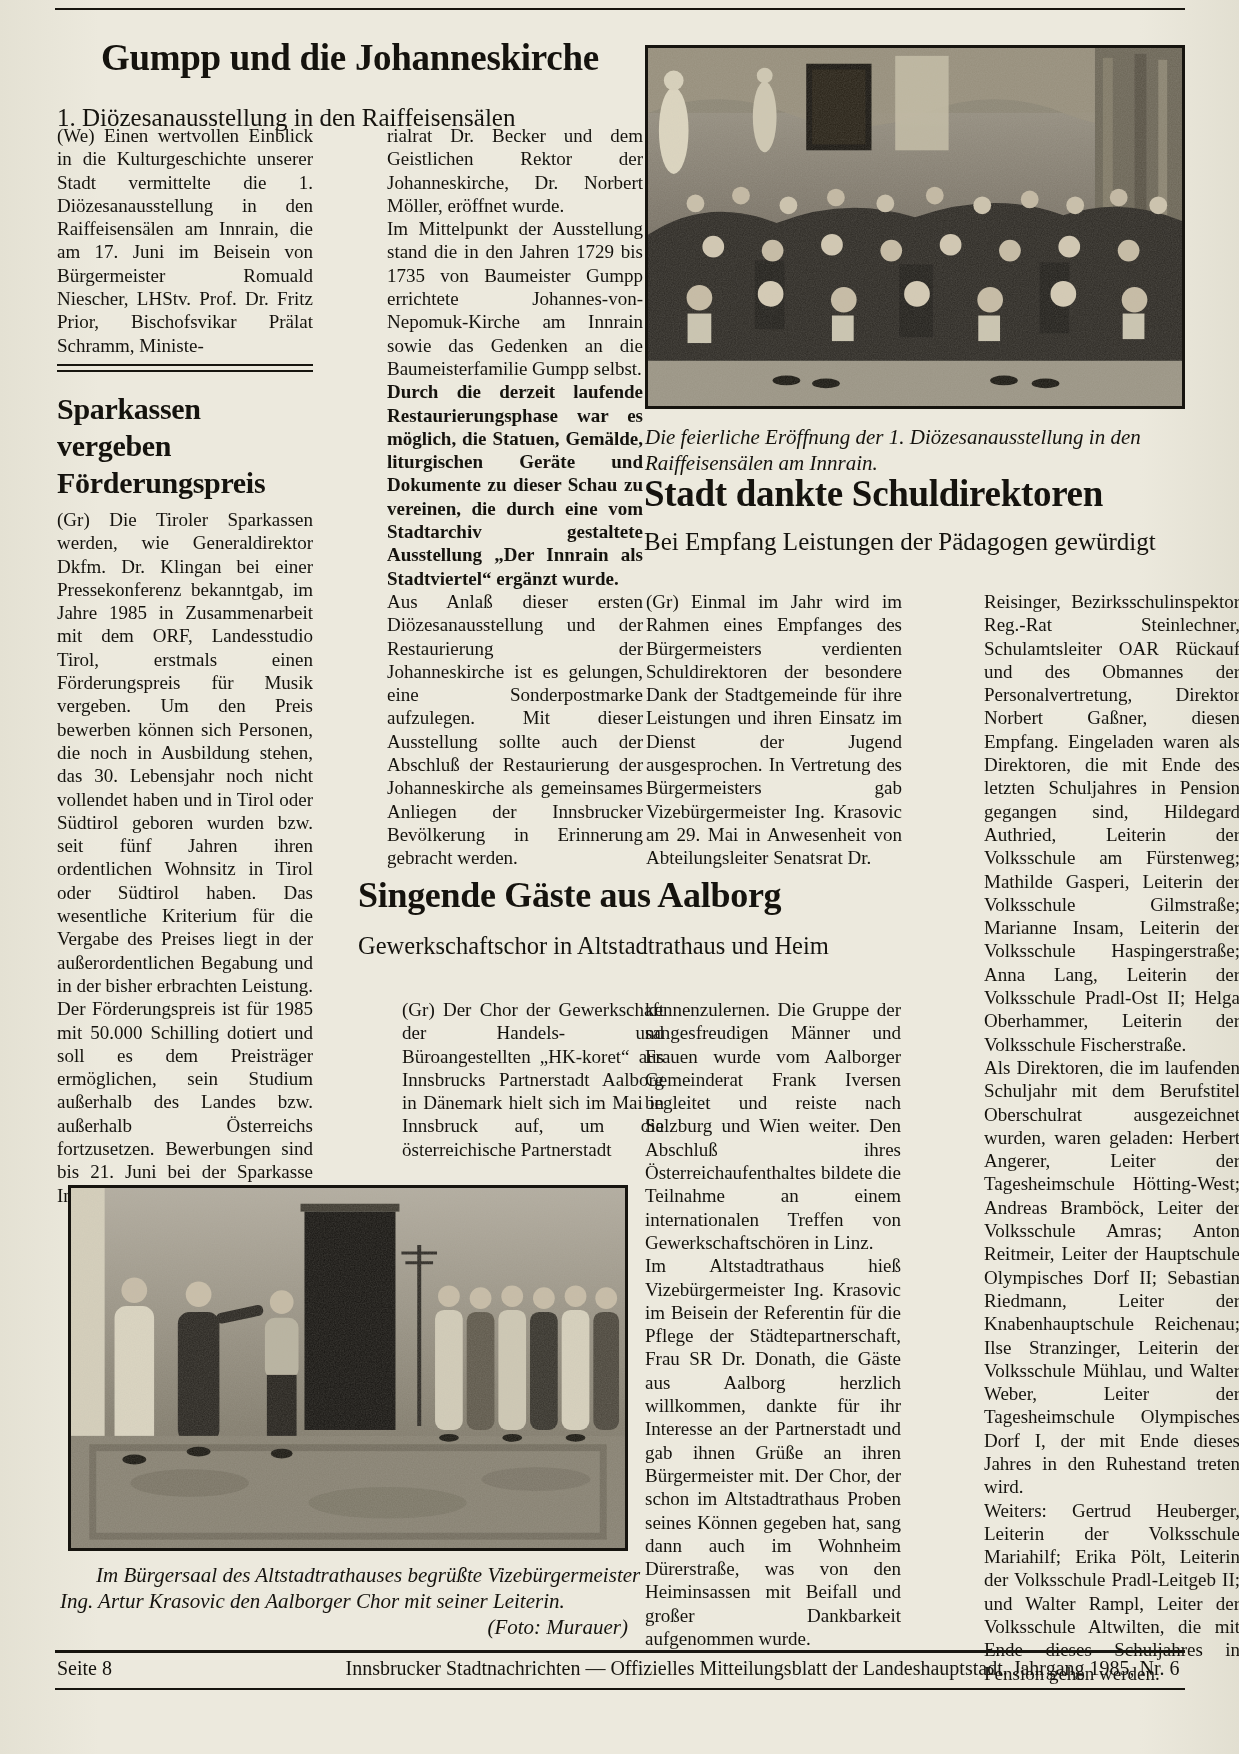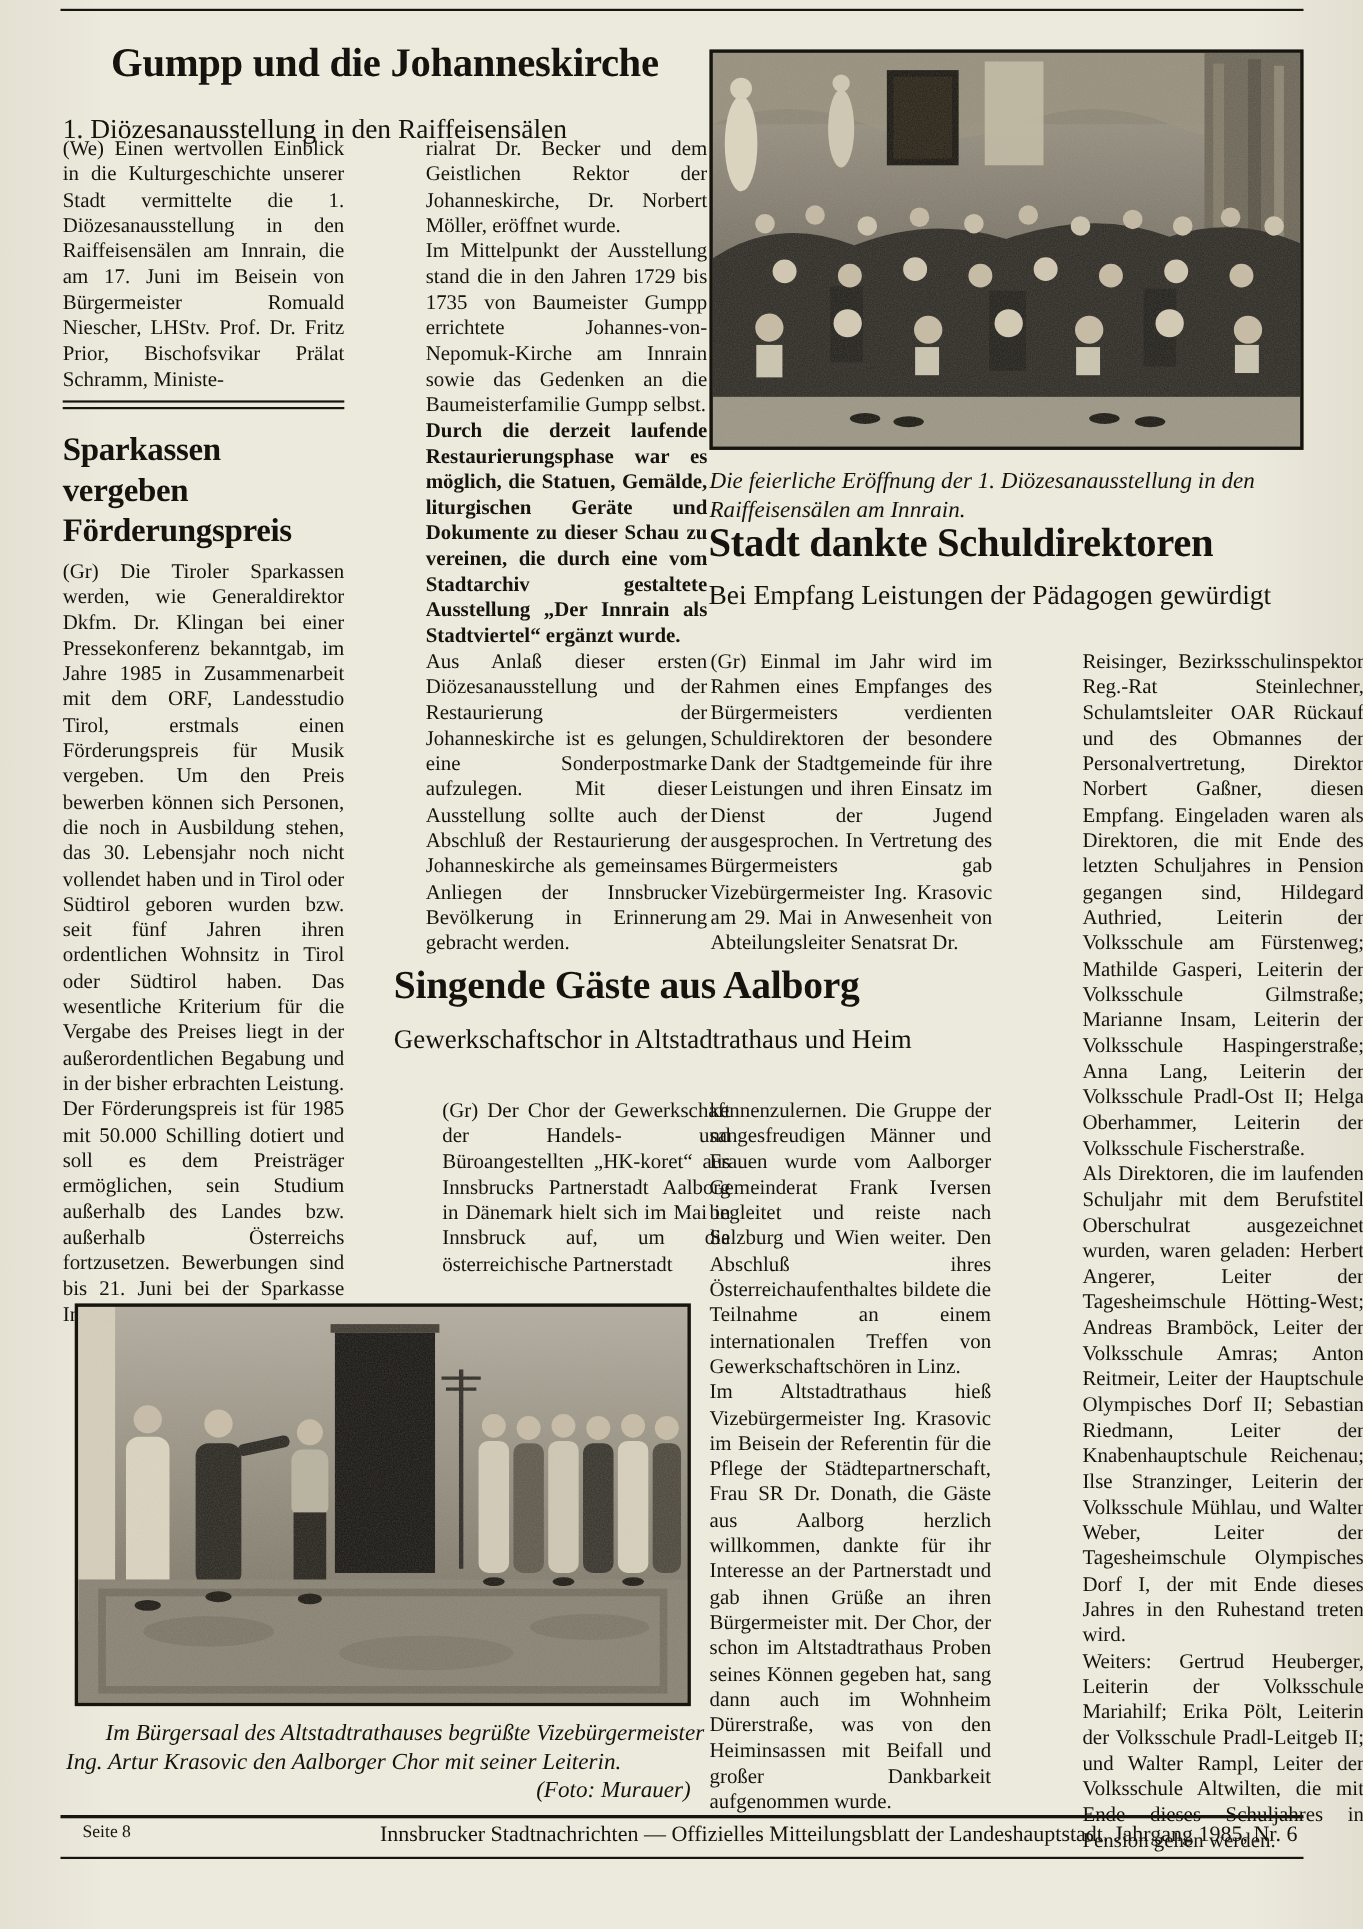--- a/index.html
+++ b/index.html
@@ -45,21 +45,21 @@
   #aal-c1     { left:358px; top:998px; width:262px;margin-left:44px; }
   #aal-c2     { left:645px; top:998px; width:256px; }
 
   #ch-photo   { left:68px; top:1185px; width:560px; height:366px; }
   #ch-cap1    { left:60px; top:1562px; width:570px;margin-left:36px; }
   #ch-cap2    { left:60px; top:1588px; width:570px; }
   #ch-credit  { left:60px; top:1614px; width:568px; text-align:right; }
 
   #f-rule1    { left:55px; top:1650px; width:1130px; height:3px; }
   #f-rule2    { left:55px; top:1688px; width:1130px; height:2px; }
-  #f-page     { left:75px; top:1657px; font-size:16px; }
+  #f-page     { left:57px; top:1657px; font-size:20px; }
   #f-issue    { left:340px; top:1657px; width:845px; font-size:20px; text-align:center; white-space:nowrap; }
 </style>
 </head>
 <body>
 
 <div id="page">
 
   <div id="rule-top" class="rule"></div>
 
   <div id="gumpp-title" class="abs headline">Gumpp und die Johanneskirche</div>

